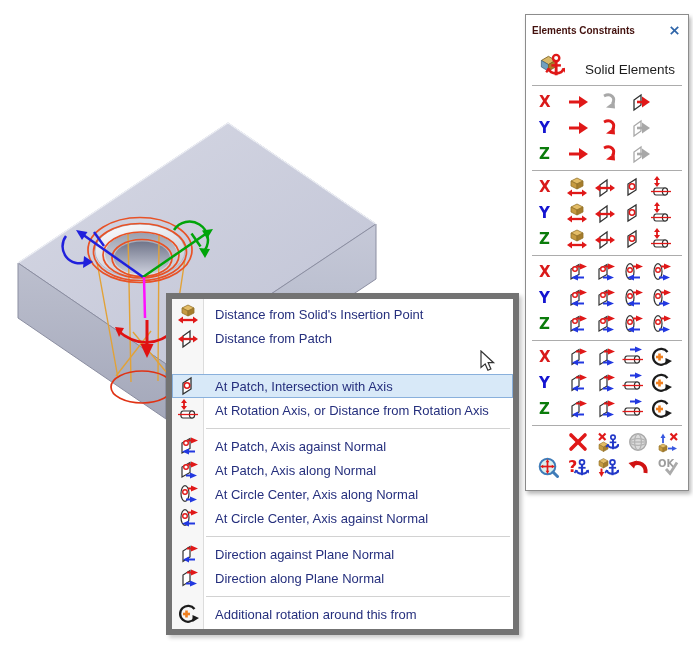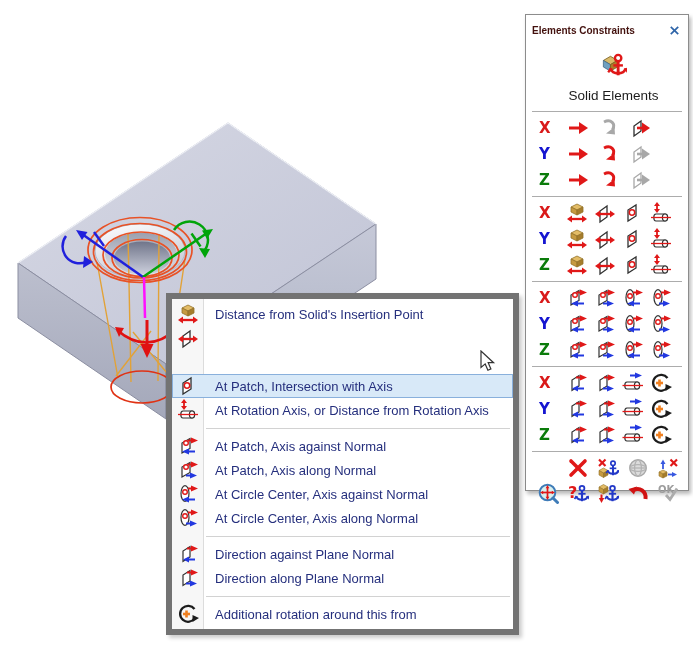--- a/index.html
+++ b/index.html
@@ -31,21 +31,21 @@
 
   
   .panel{
     position:absolute;left:525px;top:14px;width:164px;height:477px;box-sizing:border-box;
     background:#ffffff;border:1px solid #8c8c8c;box-shadow:2px 3px 4px rgba(0,0,0,0.28);
     z-index:5;
   }
   .panel-header{display:flex;align-items:center;height:26px;padding:2px 7px 0 6px;}
   .panel-title{flex:1;font-weight:bold;font-size:10px;color:var(--panel-title,#43110e);white-space:nowrap;}
   .panel-close{width:14px;height:14px;display:flex;align-items:center;justify-content:center;}
-  .solid-row{display:flex;align-items:center;gap:11px;padding:8px 0 5px 13px;flex-direction:column;}
+  .solid-row{display:flex;align-items:flex-end;gap:20px;padding:8px 0 5px 13px;}
   .solid-label{font-size:13.5px;color:#1c1c1c;white-space:nowrap;}
   .psep{border:none;border-top:1px solid #acacac;margin:3px 6px;}
   .grp-row{display:flex;align-items:center;height:26px;padding-left:13px;gap:3px;}
   .grp-row .axis-letter{width:18px;font-weight:bold;font-size:15px;font-family:"DejaVu Sans",sans-serif;margin-right:4px;}
   .grp-row.g1{gap:4px;}
   .grp-row.g1 .icon-btn{margin-right:2px;}
   .icon-btn{width:25px;height:25px;display:flex;align-items:center;justify-content:center;}
   .footer-row{display:flex;justify-content:flex-end;align-items:center;gap:5px;height:25px;padding:0 8px 0 0;}
   .icon{width:22px;height:22px;display:block;}
   .icon.lg{width:26px;height:26px;}
@@ -335,20 +335,21 @@
         </svg>
       </span>
       <span class="mi-label">Distance from Solid's Insertion Point</span>
     </div>
     <div class="menu-item">
       <span class="mi-icon">
         <svg class="icon" viewBox="0 0 22 22">
           <use href="#i-patch-dist"></use>
         </svg>
       </span>
+      <span class="mi-label">Distance from Patch</span>
     </div>
     <div class="menu-item highlighted">
       <span class="mi-icon">
         <svg class="icon" viewBox="0 0 22 22">
           <use href="#i-patch-circle"></use>
         </svg>
       </span>
       <span class="mi-label">At Patch, Intersection with Axis</span>
     </div>
     <div class="menu-item">
@@ -372,32 +373,32 @@
       <span class="mi-icon">
         <svg class="icon" viewBox="0 0 22 22">
           <use href="#i-patch-axis-along"></use>
         </svg>
       </span>
       <span class="mi-label">At Patch, Axis along Normal</span>
     </div>
     <div class="menu-item">
       <span class="mi-icon">
         <svg class="icon" viewBox="0 0 22 22">
+          <use href="#i-circle-axis-along"></use>
+        </svg>
+      </span>
+      <span class="mi-label">At Circle Center, Axis along Normal</span>
+    </div>
+    <div class="menu-item">
+      <span class="mi-icon">
+        <svg class="icon" viewBox="0 0 22 22">
           <use href="#i-circle-axis-against"></use>
         </svg>
       </span>
       <span class="mi-label">At Circle Center, Axis against Normal</span>
-    </div>
-    <div class="menu-item">
-      <span class="mi-icon">
-        <svg class="icon" viewBox="0 0 22 22">
-          <use href="#i-circle-axis-along"></use>
-        </svg>
-      </span>
-      <span class="mi-label">At Circle Center, Axis along Normal</span>
     </div>
     <div class="menu-sep"></div>
     <div class="menu-item">
       <span class="mi-icon">
         <svg class="icon" viewBox="0 0 22 22">
           <use href="#i-dir-against"></use>
         </svg>
       </span>
       <span class="mi-label">Direction against Plane Normal</span>
     </div>

